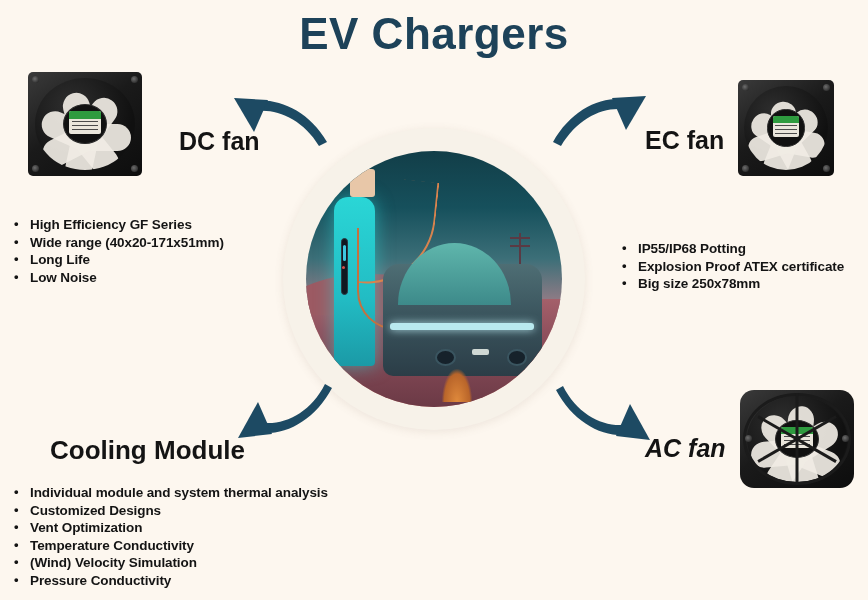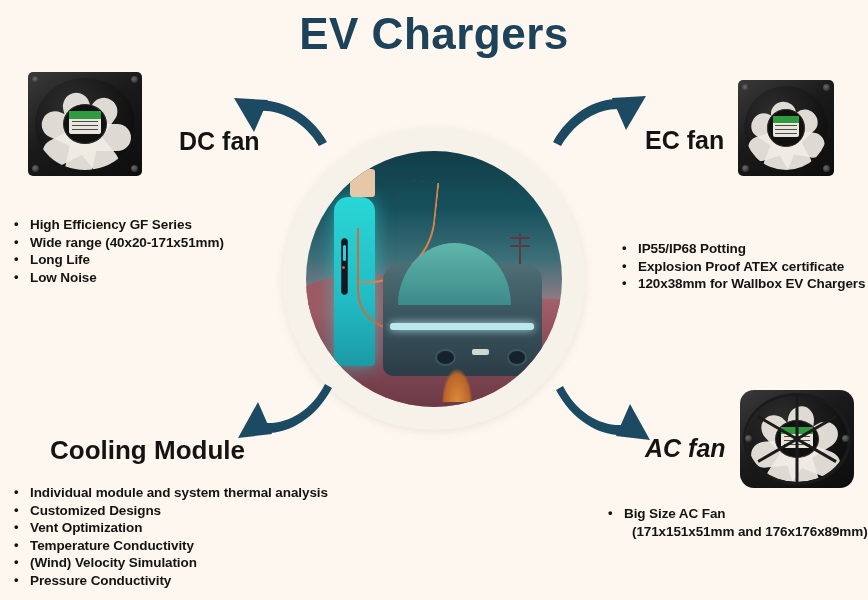--- a/index.html
+++ b/index.html
@@ -316,37 +316,33 @@
 <ul class="bullets" id="list-dc">
   <li>High Efficiency GF Series</li>
   <li>Wide range (40x20-171x51mm)</li>
   <li>Long Life</li>
   <li>Low Noise</li>
 </ul>
 
 <ul class="bullets" id="list-ec">
   <li>IP55/IP68 Potting</li>
   <li>Explosion Proof ATEX certificate</li>
-  <li>120x38mm for Wallbox EV Chargers</li>
+  <li>Big size 250x78mm</li>
 </ul>
 
 <ul class="bullets" id="list-cooling">
   <li>Individual module and system thermal analysis</li>
   <li>Customized Designs</li>
   <li>Vent Optimization</li>
   <li>Temperature Conductivity</li>
   <li>(Wind) Velocity Simulation</li>
   <li>Pressure Conductivity</li>
 </ul>
 
 <ul class="bullets" id="list-ac">
-  <li>
-    <span>Big Size AC Fan</span>
-    <span class="sub">(171x151x51mm and 176x176x89mm)</span>
-  </li>
 </ul>
 
 <div class="fan-photo" id="fan-dc">
   <div class="fan-frame"></div>
   <div class="fan-circle">
     <div class="blade" style="transform:rotate(0deg);"></div>
     <div class="blade" style="transform:rotate(51deg);"></div>
     <div class="blade" style="transform:rotate(102deg);"></div>
     <div class="blade" style="transform:rotate(153deg);"></div>
     <div class="blade" style="transform:rotate(204deg);"></div>

